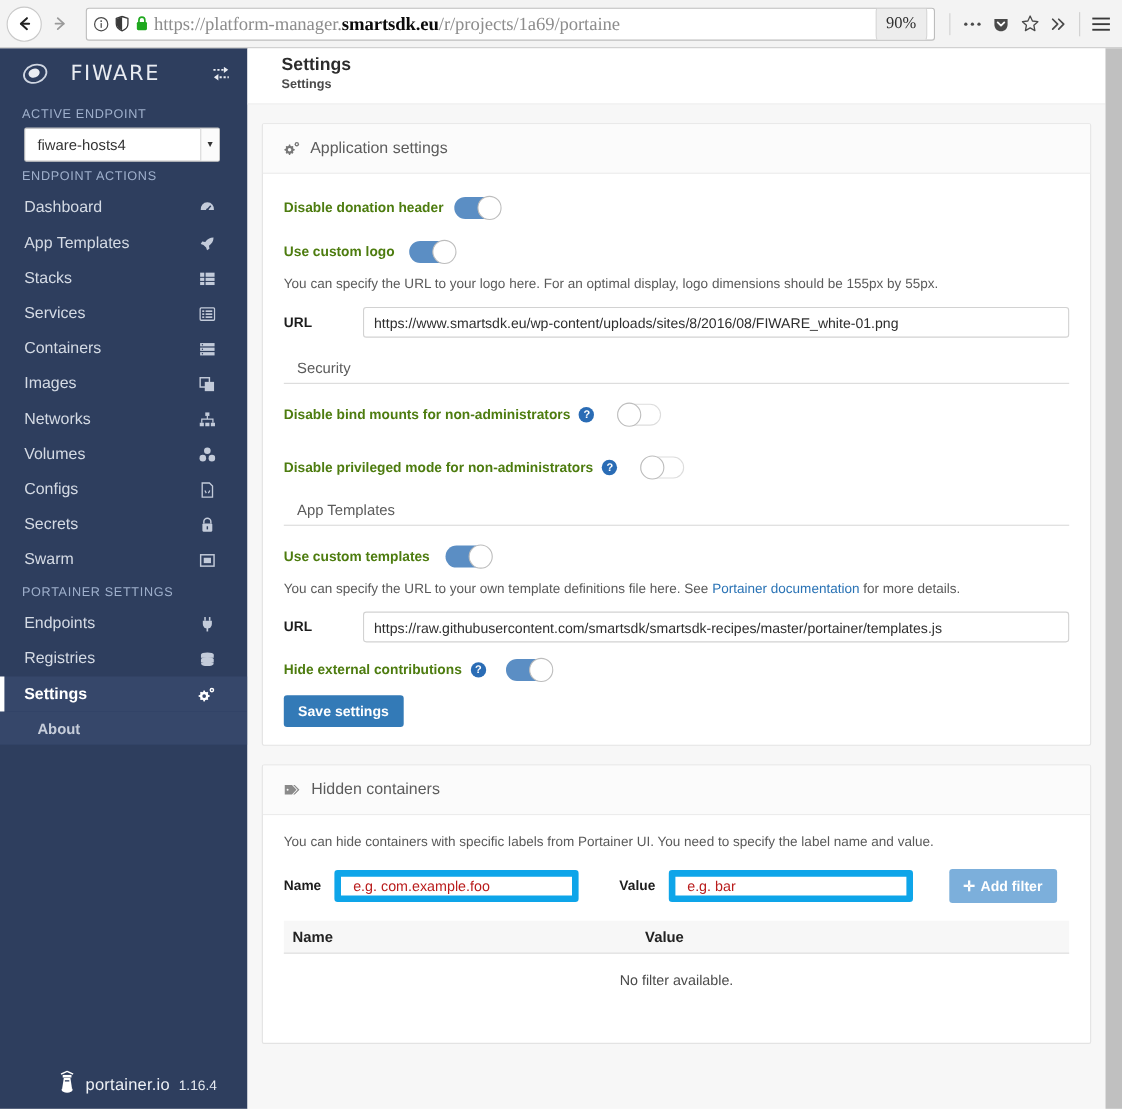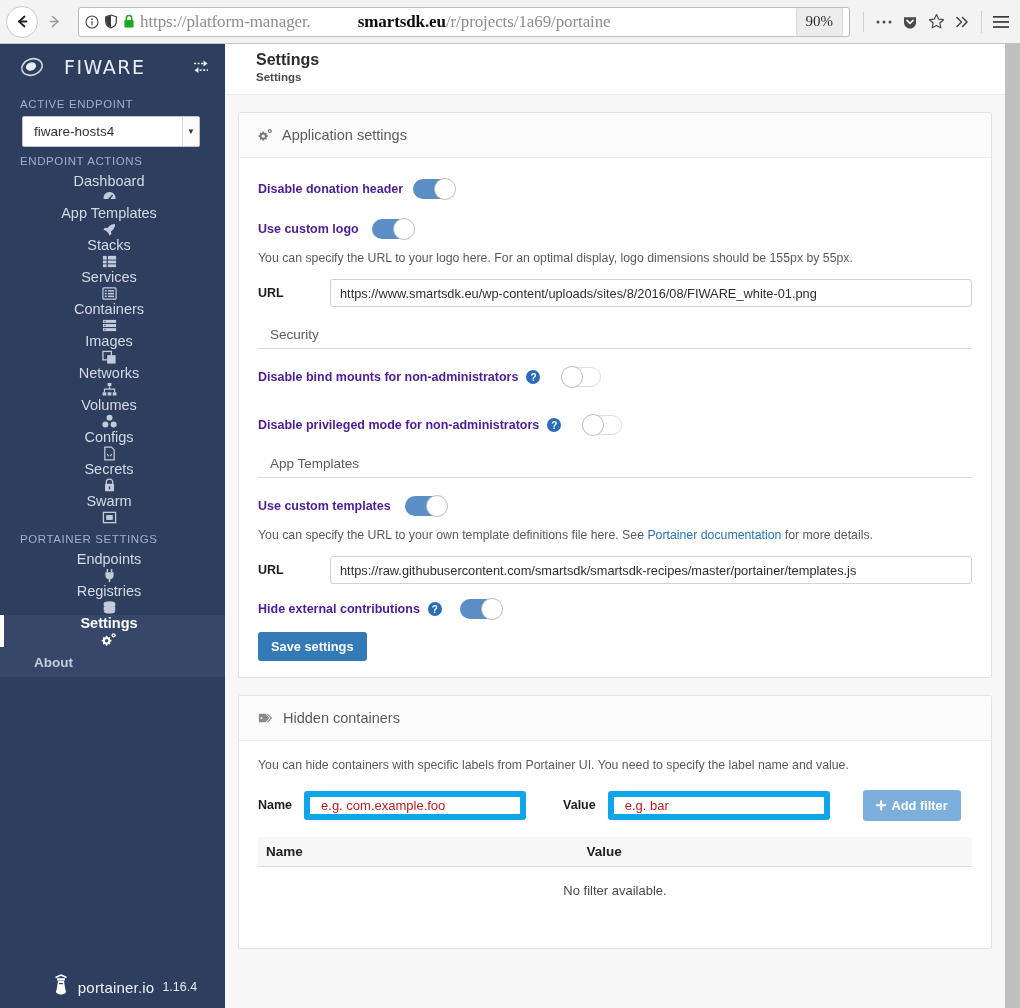--- a/index.html
+++ b/index.html
@@ -42,21 +42,21 @@
   .url-icon { flex: 0 0 auto; margin-right: 5px; display:flex; align-items:center; }
   .url-text {
     flex: 1 1 auto;
     font-family: "Liberation Serif", serif;
     font-size: 17px;
     color: #8d8d8d;
     white-space: nowrap;
     overflow: hidden;
     letter-spacing: -0.1px;
   }
-  .url-text b { color: #0b0b0b; font-weight: 700; margin-left: 47px; }
+  .url-text b { color: #0b0b0b; font-weight: 700; }
   .zoom-badge {
     flex: 0 0 auto;
     font-family: "Liberation Serif", serif;
     font-size: 15px; color: #2f2f2f;
     background: #ededed; border: 1px solid #d6d6d6;
     border-radius: 11px;
     padding: 12px 9px; margin-left: 6px;
   }
   .url-sep { width:1px; height:20px; background:#d0d0d0; margin:0 7px; flex:0 0 auto;}
   .tb-icon {
@@ -110,21 +110,20 @@
     display:flex; align-items:center; justify-content:center;
     font-size: 8px; color: #333;
   }
   .sb-item {
     height: 32px; display: flex; align-items: center;
     padding: 0 29px 0 22px;
     font-size: 14.5px; color: #d4dae4;
     justify-content: space-between;
     border-left: 4px solid transparent;
     padding-left: 18px;
-    flex-direction: column;
   }
   .sb-item .label { white-space: nowrap; }
   .sb-item .ic { color:#c3cbda; display:flex; align-items:center; }
   .sb-item.active {
     background: #36476a;
     border-left: 4px solid #ffffff;
     color: #ffffff; font-weight: 600;
   }
   .sb-sub {
     height: 30px; display:flex; align-items:center;
@@ -166,21 +165,21 @@
     border-bottom: 1px solid #ececec;
     display: flex; align-items: center;
     padding-left: 19px; gap: 9px;
     font-size: 14.5px; color: #5c5c5c;
   }
   .panel-head .ph-icon { color:#777; display:flex; align-items:center; }
   .panel-body { padding: 20px 19px 16px 19px; }
 
   .form-row { display:flex; align-items:center; margin-bottom: 6px; }
   .form-label {
-    font-size: 12.5px; color: #4c1d95; font-weight: 700;
+    font-size: 12.5px; color: #4d7c0f; font-weight: 700;
     min-width: 0; white-space: nowrap;
   }
   .help-icon {
     width: 14px; height: 14px; border-radius: 50%;
     background: #2a6cb5; color:#fff; font-size:10px; font-weight:700;
     display: inline-flex; align-items: center; justify-content: center;
     margin-left: 8px; flex: 0 0 auto;
   }
   
   .tgl { width: 44px; height: 22px; position: relative; flex: 0 0 auto; }

